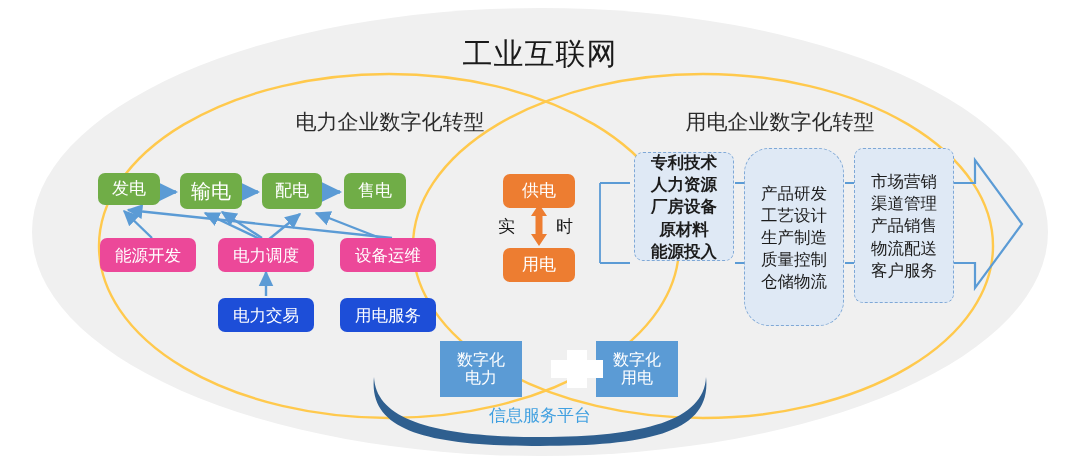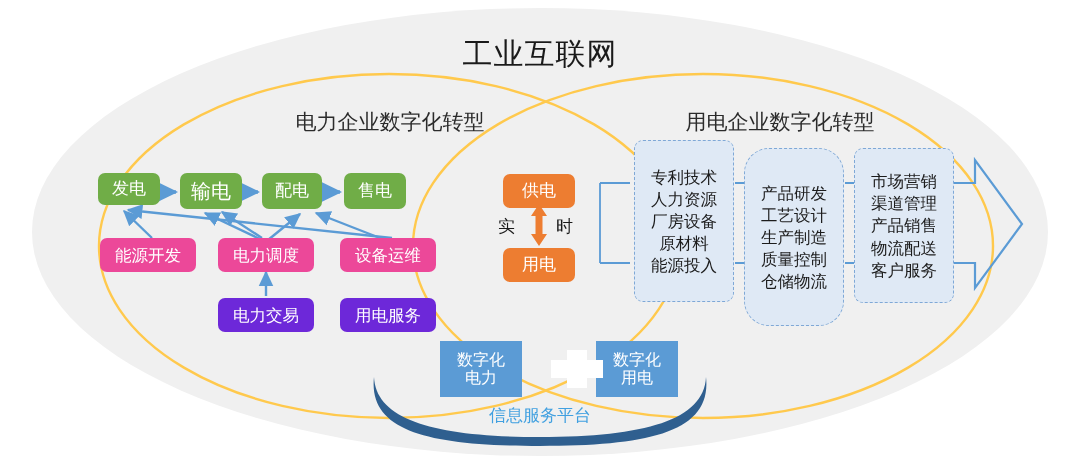--- a/index.html
+++ b/index.html
@@ -13,21 +13,21 @@
   #stage svg.layer{position:absolute;left:0;top:0;width:1080px;height:459px;}
   #stage .node{position:absolute;box-sizing:border-box;display:flex;
     align-items:center;justify-content:center;text-align:center;
     color:#ffffff;line-height:1.12;}
   .rnd{border-radius:7px;}
   .title-main{position:absolute;left:0;top:34px;width:1080px;text-align:center;
     font-size:30px;color:#1a1a1a;letter-spacing:1px;}
   .title-sub{position:absolute;text-align:center;font-size:21px;color:#2b2b2b;}
   .green{background:#70ad47;}
   .blue{background:#ec4899;}
-  .yellow{background:#6d28d9;border-radius:7px;}
+  .yellow{background:#1d4ed8;border-radius:7px;}
   .orange{background:#ed7d31;}
   .lblue{background:#5b9bd5;}
   .col{position:absolute;box-sizing:border-box;background:#dfe9f5;
     border:1.4px dashed #7fa8d6;border-radius:9px;
     display:flex;flex-direction:column;align-items:center;justify-content:center;
     color:#1c1c1c;font-size:16.5px;line-height:1.34;}
   .col div{white-space:nowrap;}
   .realtime{position:absolute;font-size:17px;color:#1a1a1a;}
   .platform-label{position:absolute;font-size:17px;color:#41a0e0;text-align:center;}
 </style>
@@ -102,21 +102,21 @@
 
     <path d="M600,183 L630,183 M600,183 L600,263 M600,263 L630,263" fill="none" stroke="#5b9bd5" stroke-width="1.8"></path>
 
     <path d="M735,183 L744,183 M735,263 L744,263" fill="none" stroke="#5b9bd5" stroke-width="1.8"></path>
 
     <path d="M845,183 L854,183 M845,263 L854,263" fill="none" stroke="#5b9bd5" stroke-width="1.8"></path>
 
     <path d="M950,183 L975,183 L975,160 L1022,224 L975,288 L975,263 L950,263" fill="none" stroke="#5b9bd5" stroke-width="2.2" stroke-linejoin="miter"></path>
   </svg>
 
-  <div class="col" style="left:634px;top:140px;width:100px;height:162px;">
+  <div class="col" style="left:634px;top:152px;width:100px;height:109px;font-weight:bold;">
     <div>专利技术</div>
     <div>人力资源</div>
     <div>厂房设备</div>
     <div>原材料</div>
     <div>能源投入</div>
   </div>
 
   <div class="col" style="left:744px;top:148px;width:100px;height:178px;border-radius:25px;">
     <div>产品研发</div>
     <div>工艺设计</div>

